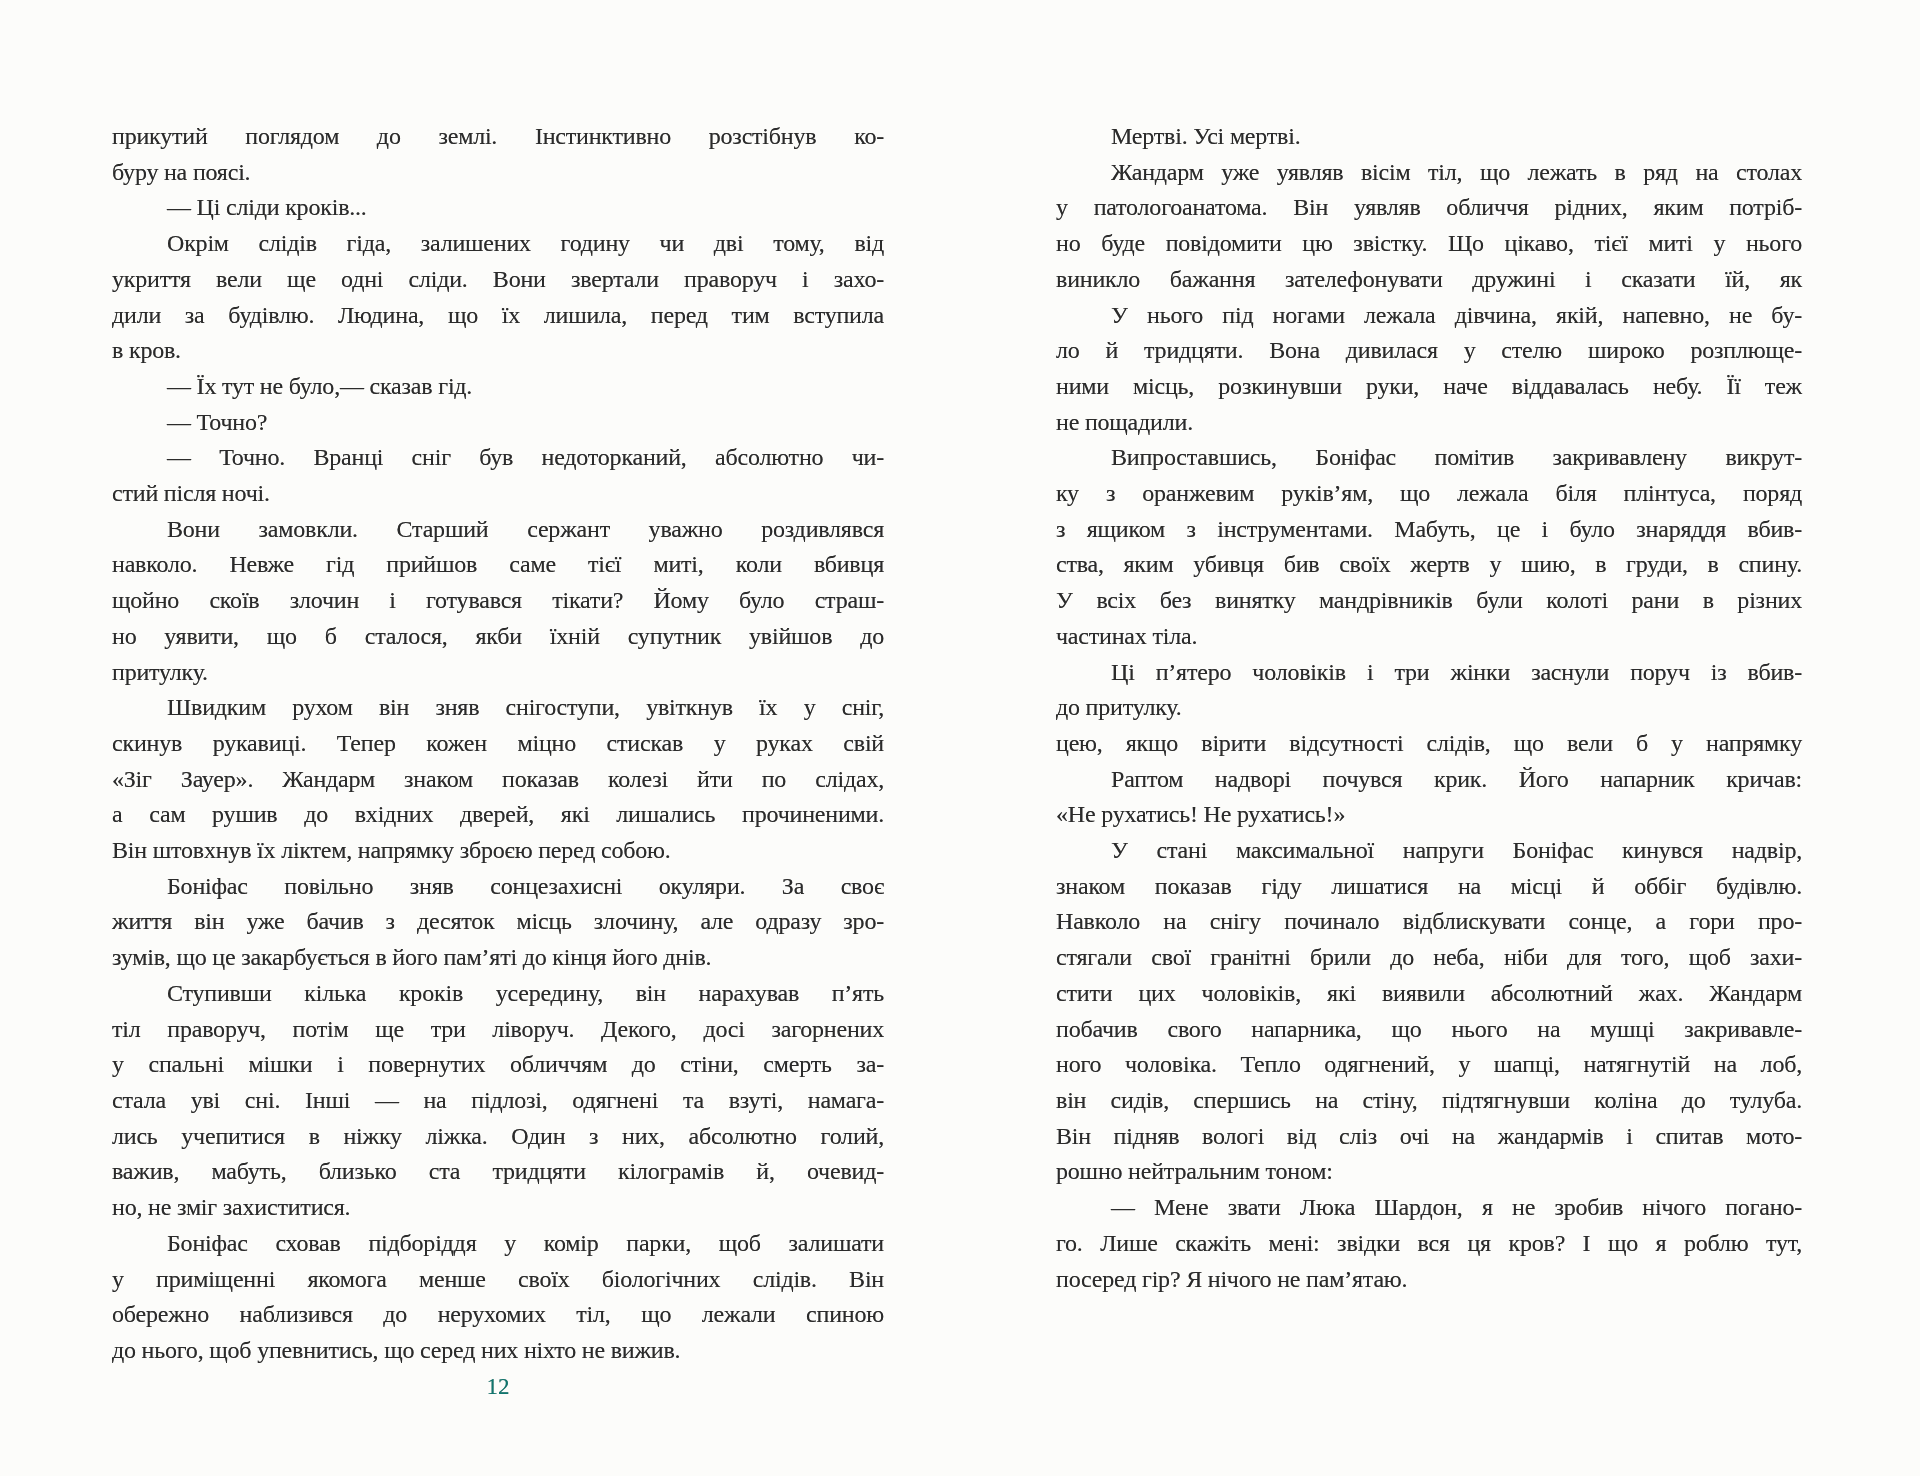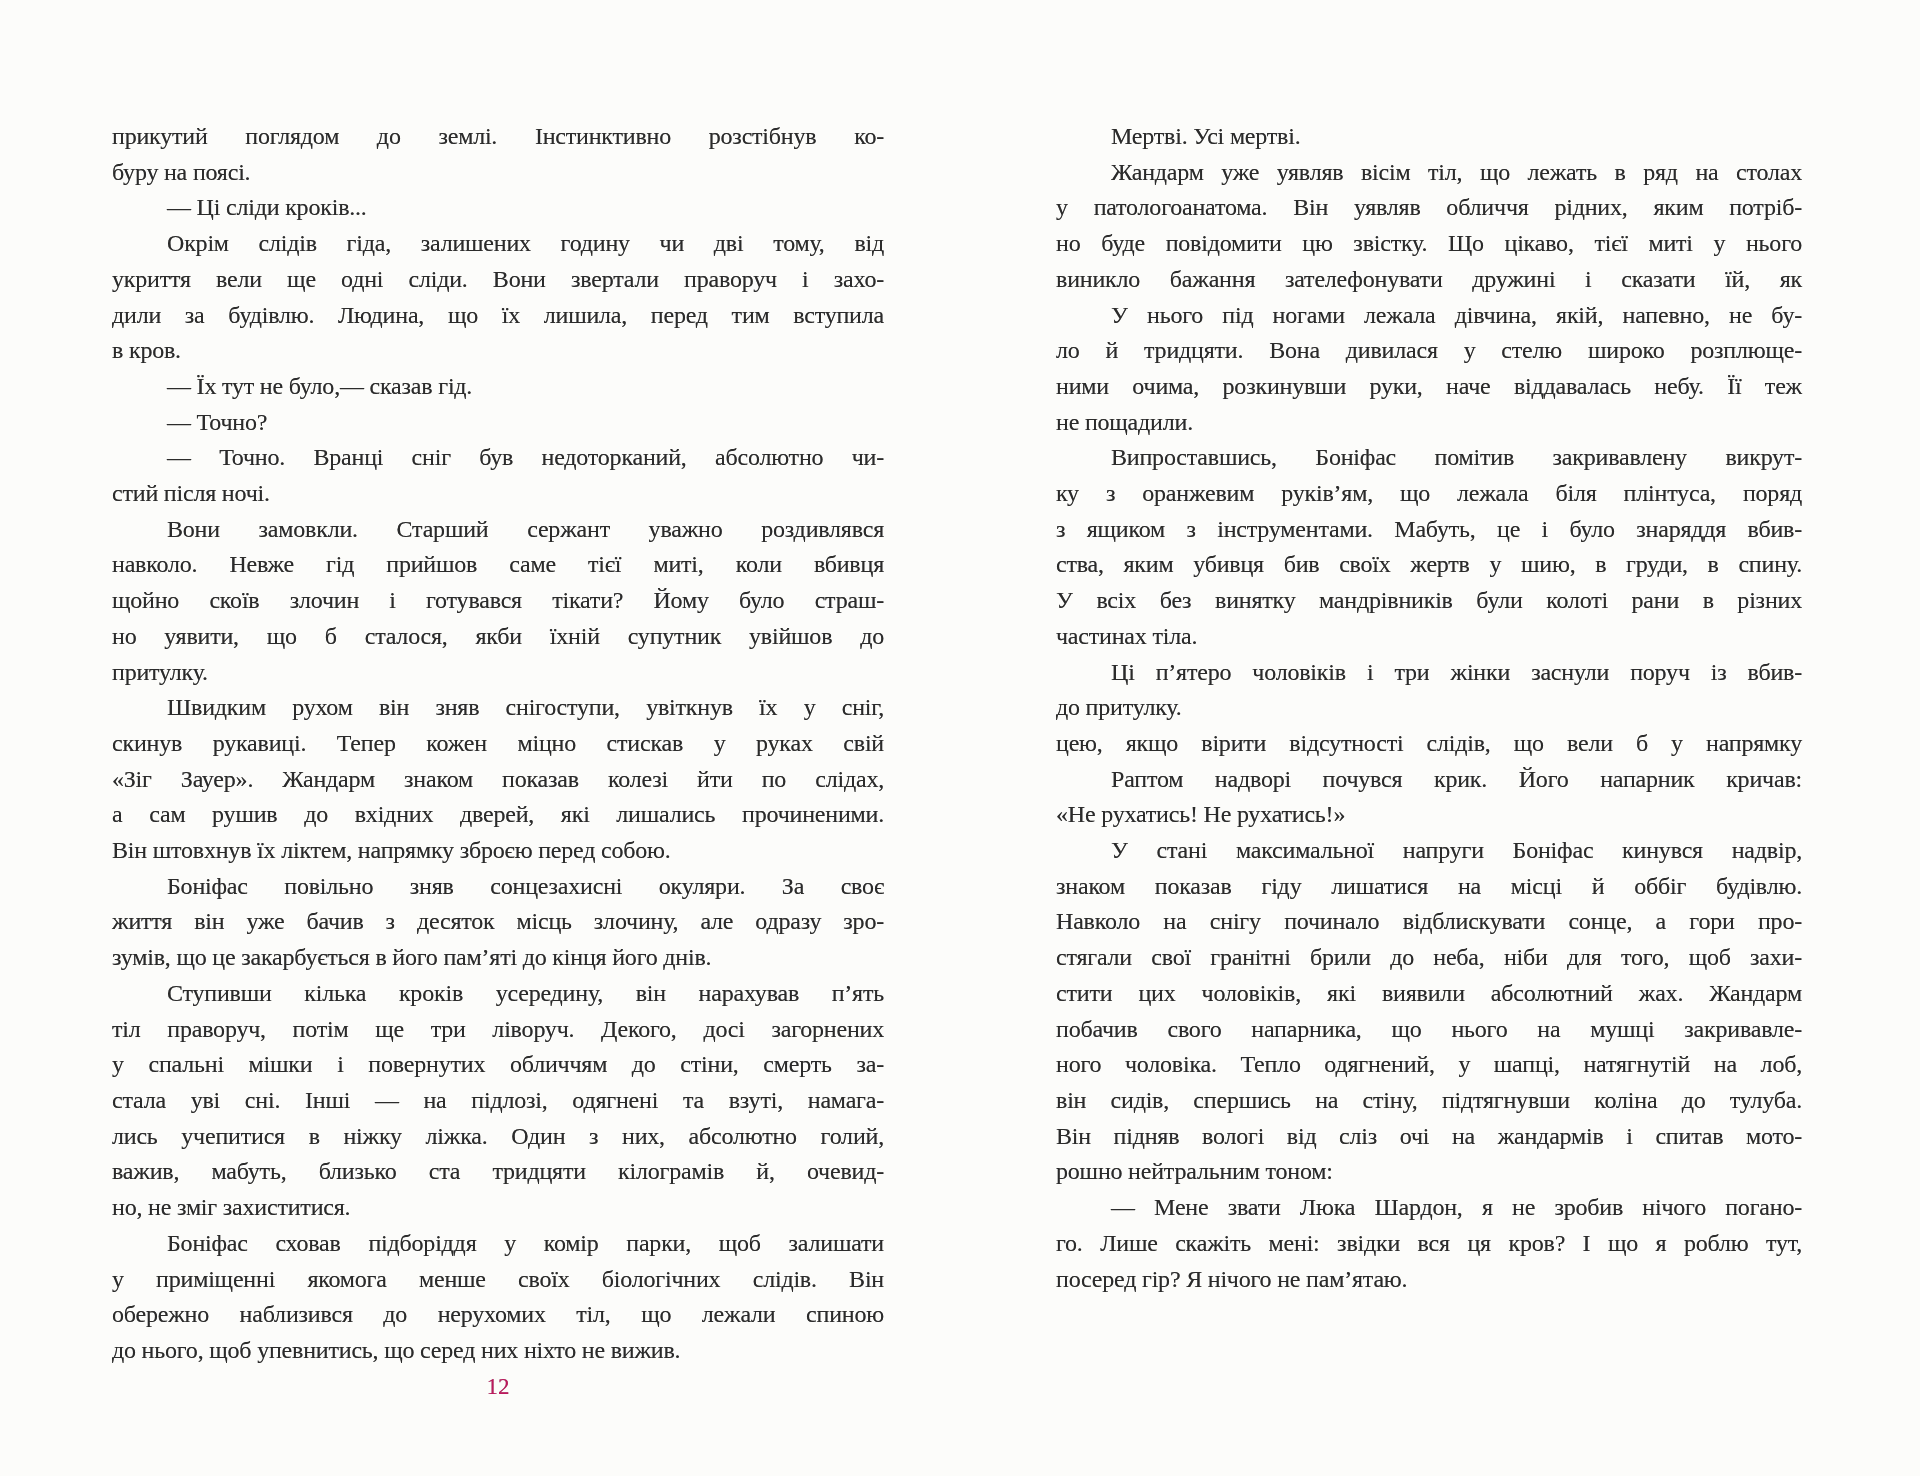--- a/index.html
+++ b/index.html
@@ -41,21 +41,21 @@
     text-indent: 55px;
   }
   .pagenum {
     position: absolute;
     left: 112px;
     top: 1372px;
     width: 772px;
     text-align: center;
     font-size: 23px;
     line-height: 30px;
-    color: #be185d;
+    color: #0f766e;
     text-shadow: 0 0 0.6px rgba(45,45,45,0.5);
   }
 </style>
 </head>
 <body>
 
 <div class="spread">
   <div class="page-text left">
       <div class="line">прикутий поглядом до землі. Інстинктивно розстібнув ко-</div>
       <div class="line last">буру на поясі.</div>
@@ -97,21 +97,21 @@
   <div class="pagenum">12</div>
 
   <div class="page-text right">
       <div class="line indent last">Мертві. Усі мертві.</div>
       <div class="line indent">Жандарм уже уявляв вісім тіл, що лежать в ряд на столах</div>
       <div class="line">у патологоанатома. Він уявляв обличчя рідних, яким потріб-</div>
       <div class="line">но буде повідомити цю звістку. Що цікаво, тієї миті у нього</div>
       <div class="line">виникло бажання зателефонувати дружині і сказати їй, як</div>
       <div class="line indent">У нього під ногами лежала дівчина, якій, напевно, не бу-</div>
       <div class="line">ло й тридцяти. Вона дивилася у стелю широко розплюще-</div>
-      <div class="line">ними очима, розкинувши руки, наче віддавалась небу. Її теж</div>
+      <div class="line">ними місць, розкинувши руки, наче віддавалась небу. Її теж</div>
       <div class="line last">не пощадили.</div>
       <div class="line indent">Випроставшись, Боніфас помітив закривавлену викрут-</div>
       <div class="line">ку з оранжевим руків’ям, що лежала біля плінтуса, поряд</div>
       <div class="line">з ящиком з інструментами. Мабуть, це і було знаряддя вбив-</div>
       <div class="line">ства, яким убивця бив своїх жертв у шию, в груди, в спину.</div>
       <div class="line">У всіх без винятку мандрівників були колоті рани в різних</div>
       <div class="line last">частинах тіла.</div>
       <div class="line indent">Ці п’ятеро чоловіків і три жінки заснули поруч із вбив-</div>
       <div class="line last">до притулку.</div>
       <div class="line">цею, якщо вірити відсутності слідів, що вели б у напрямку</div>

